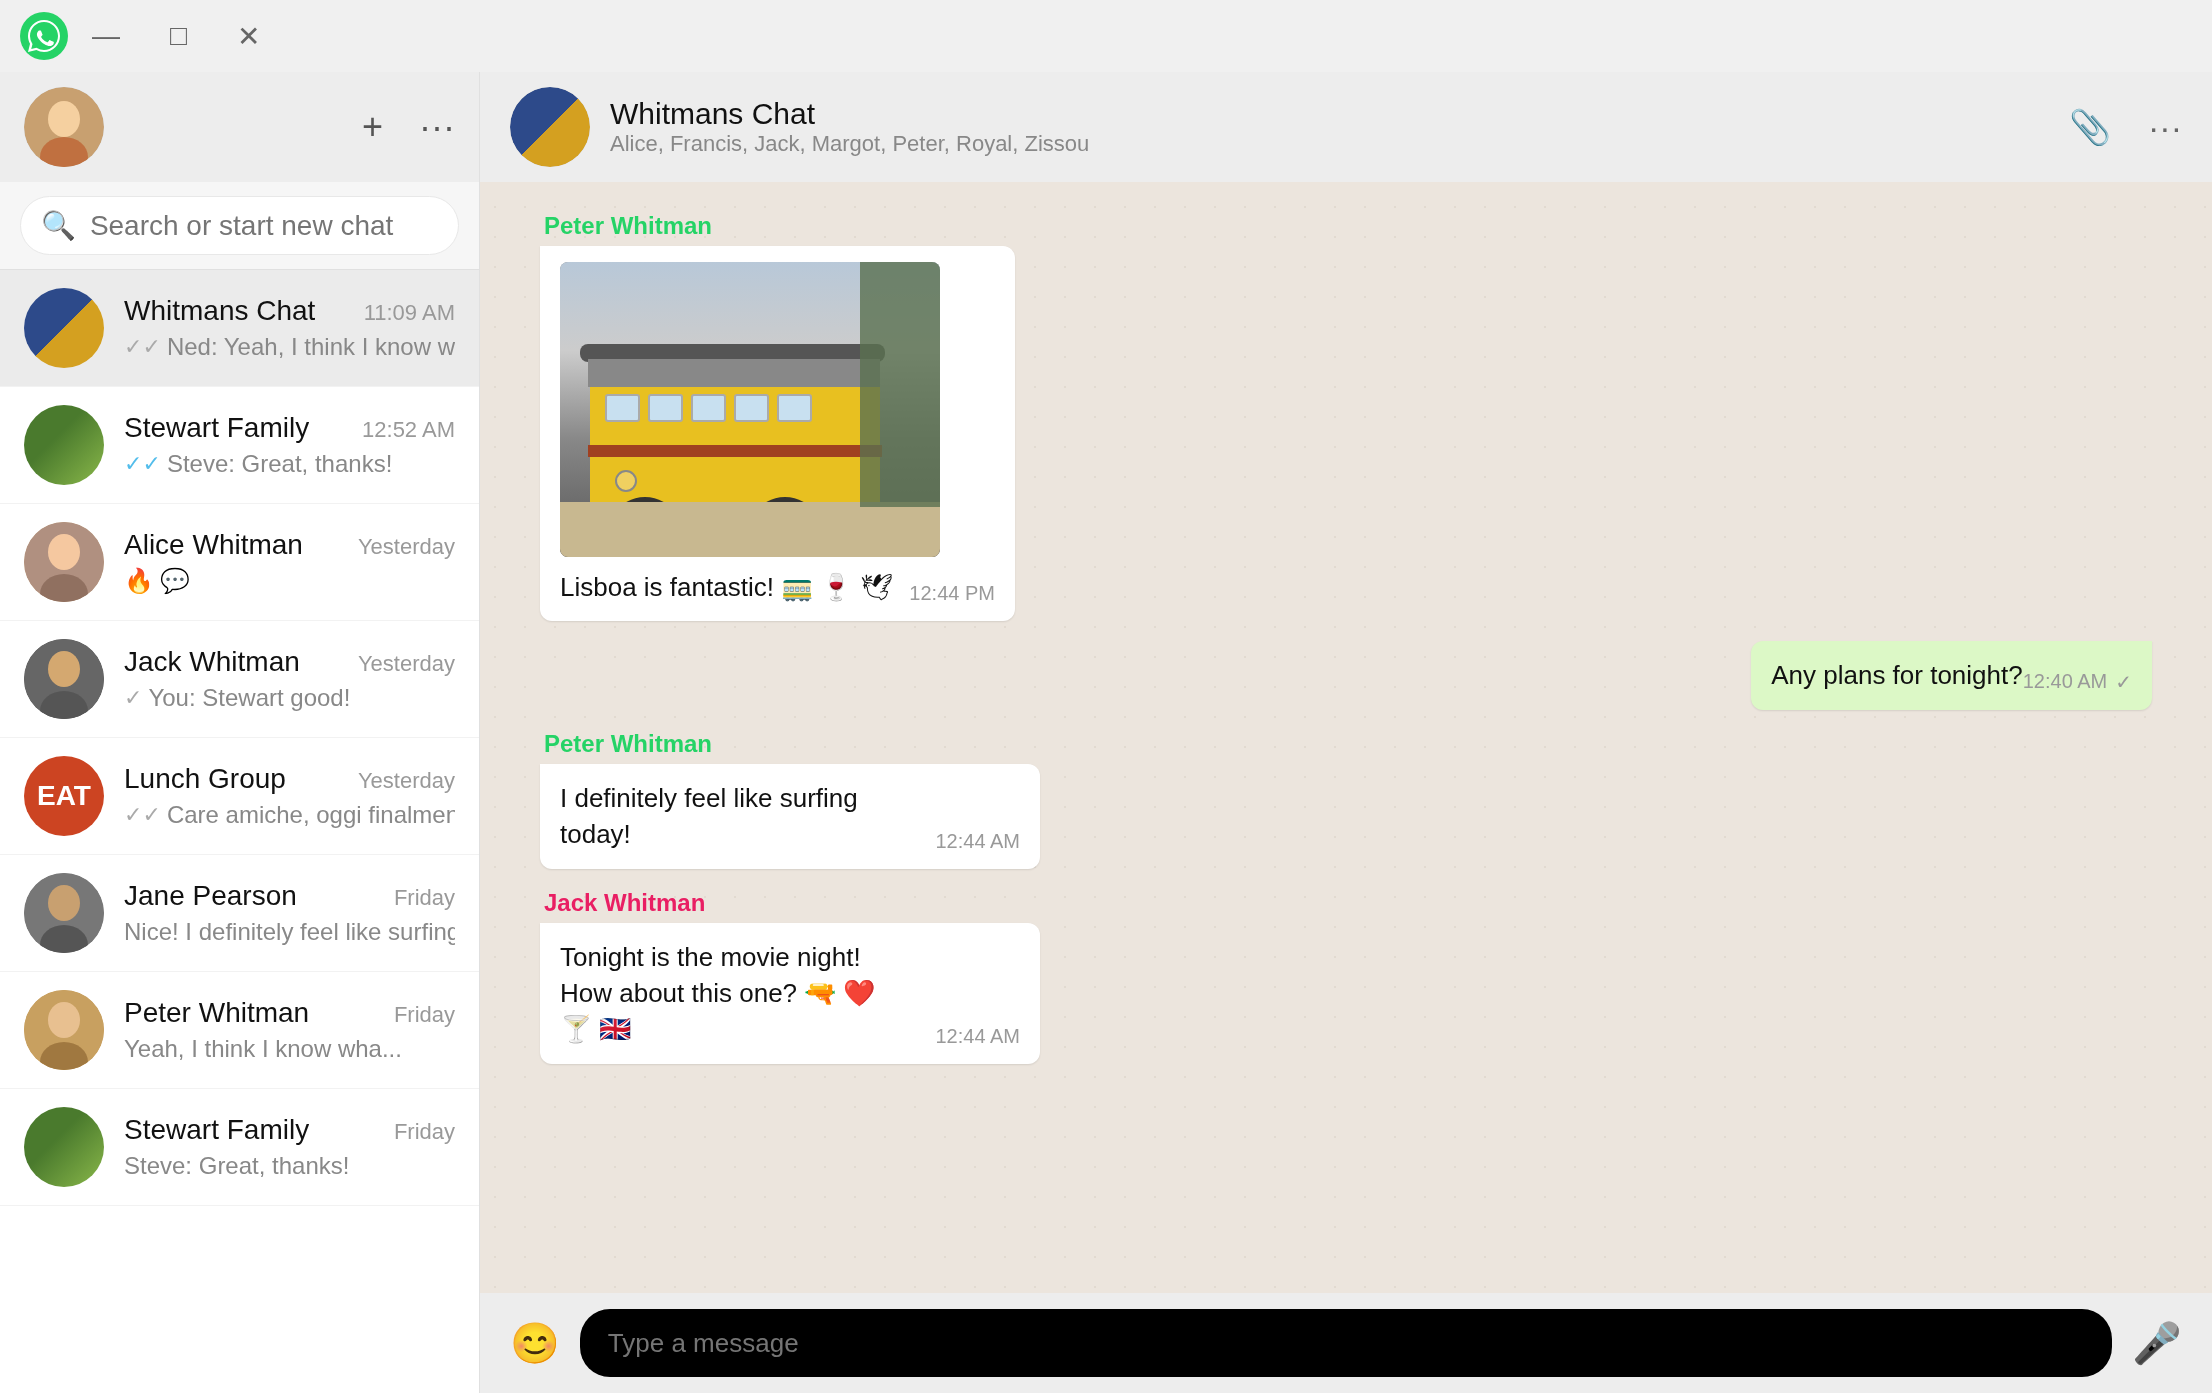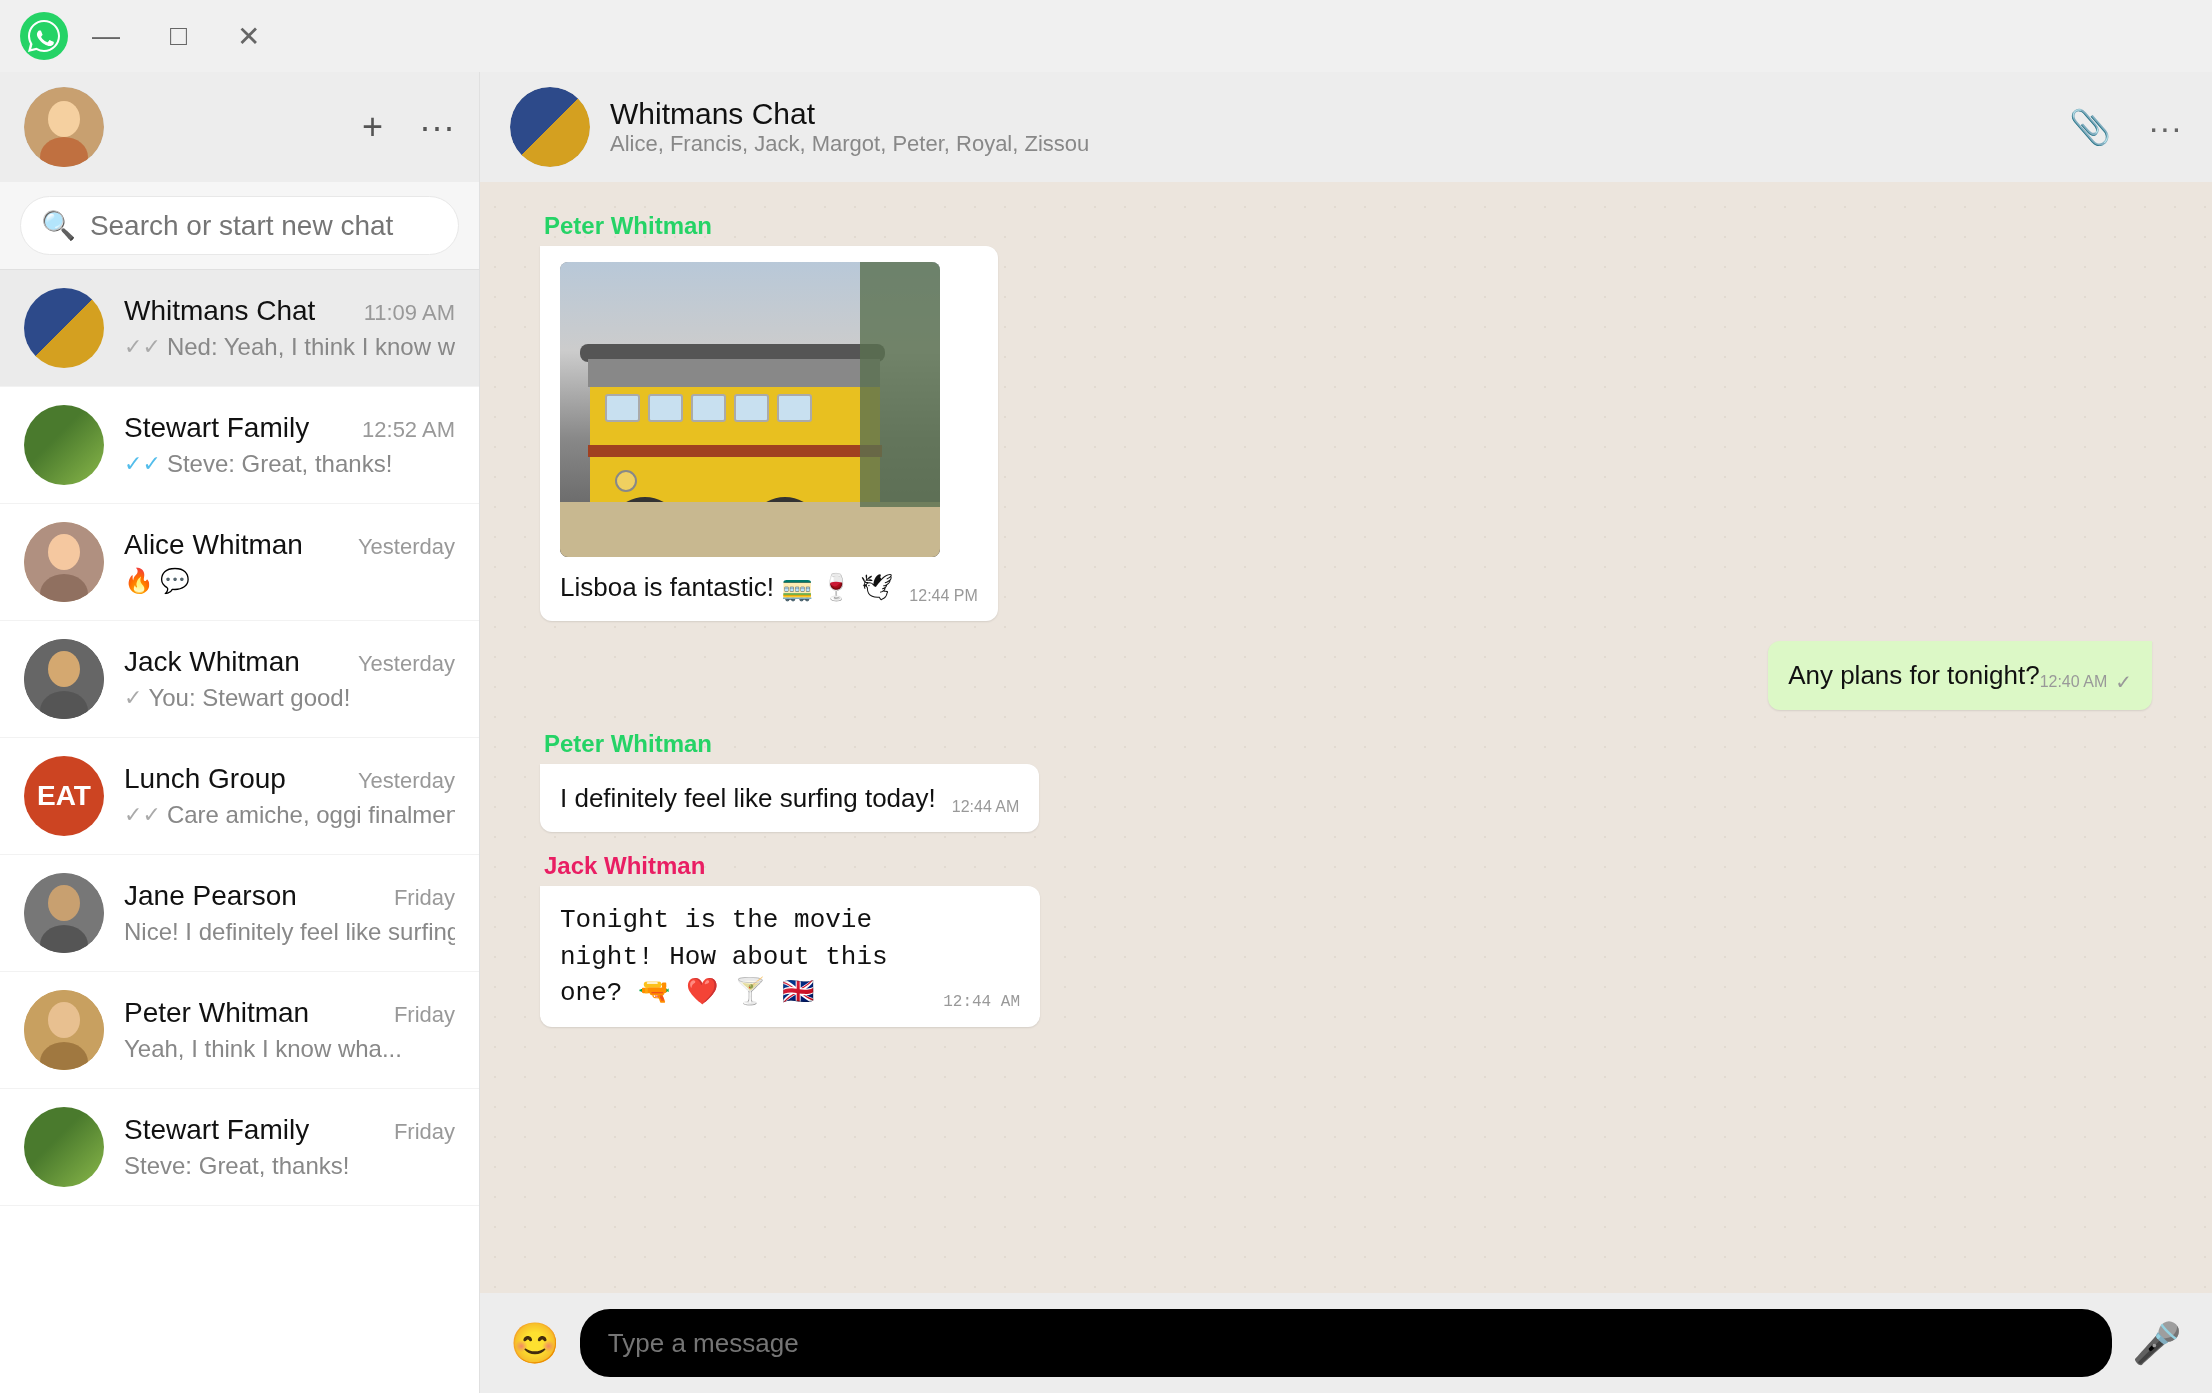--- a/index.html
+++ b/index.html
@@ -293,21 +293,21 @@
       line-height: 1.4;
     }
     .msg-meta {
       display: flex;
       justify-content: flex-end;
       align-items: center;
       gap: 8px;
       margin-top: 6px;
     }
     .msg-time {
-      font-size: 16px;
+      font-size: 20px;
       color: #999;
     }
     .msg-check {
       font-size: 20px;
       color: #999;
     }
 
     
     .input-bar {
       display: flex;
@@ -617,21 +617,21 @@
           <div style="display:flex;align-items:flex-end;justify-content:space-between;gap:16px;">
             <span class="msg-text">I definitely feel like surfing today!</span>
             <span class="msg-time" style="white-space:nowrap;">12:44 AM</span>
           </div>
         </div>
       </div>
 
       <div class="msg-incoming">
         <span class="msg-sender-name" style="color:#e91e63;">Jack Whitman</span>
         <div class="msg-bubble-in">
-          <div style="display:flex;align-items:flex-end;justify-content:space-between;gap:24px;font-family:Liberation Mono, monospace;">
+          <div style="display:flex;align-items:flex-end;justify-content:space-between;gap:24px;">
             <span class="msg-text">Tonight is the movie night! How about this one? 🔫 ❤️ 🍸 🇬🇧</span>
             <span class="msg-time" style="white-space:nowrap;">12:44 AM</span>
           </div>
         </div>
       </div>
 
     </div>
 
     <div class="input-bar">
       <span class="emoji-btn">😊</span>

